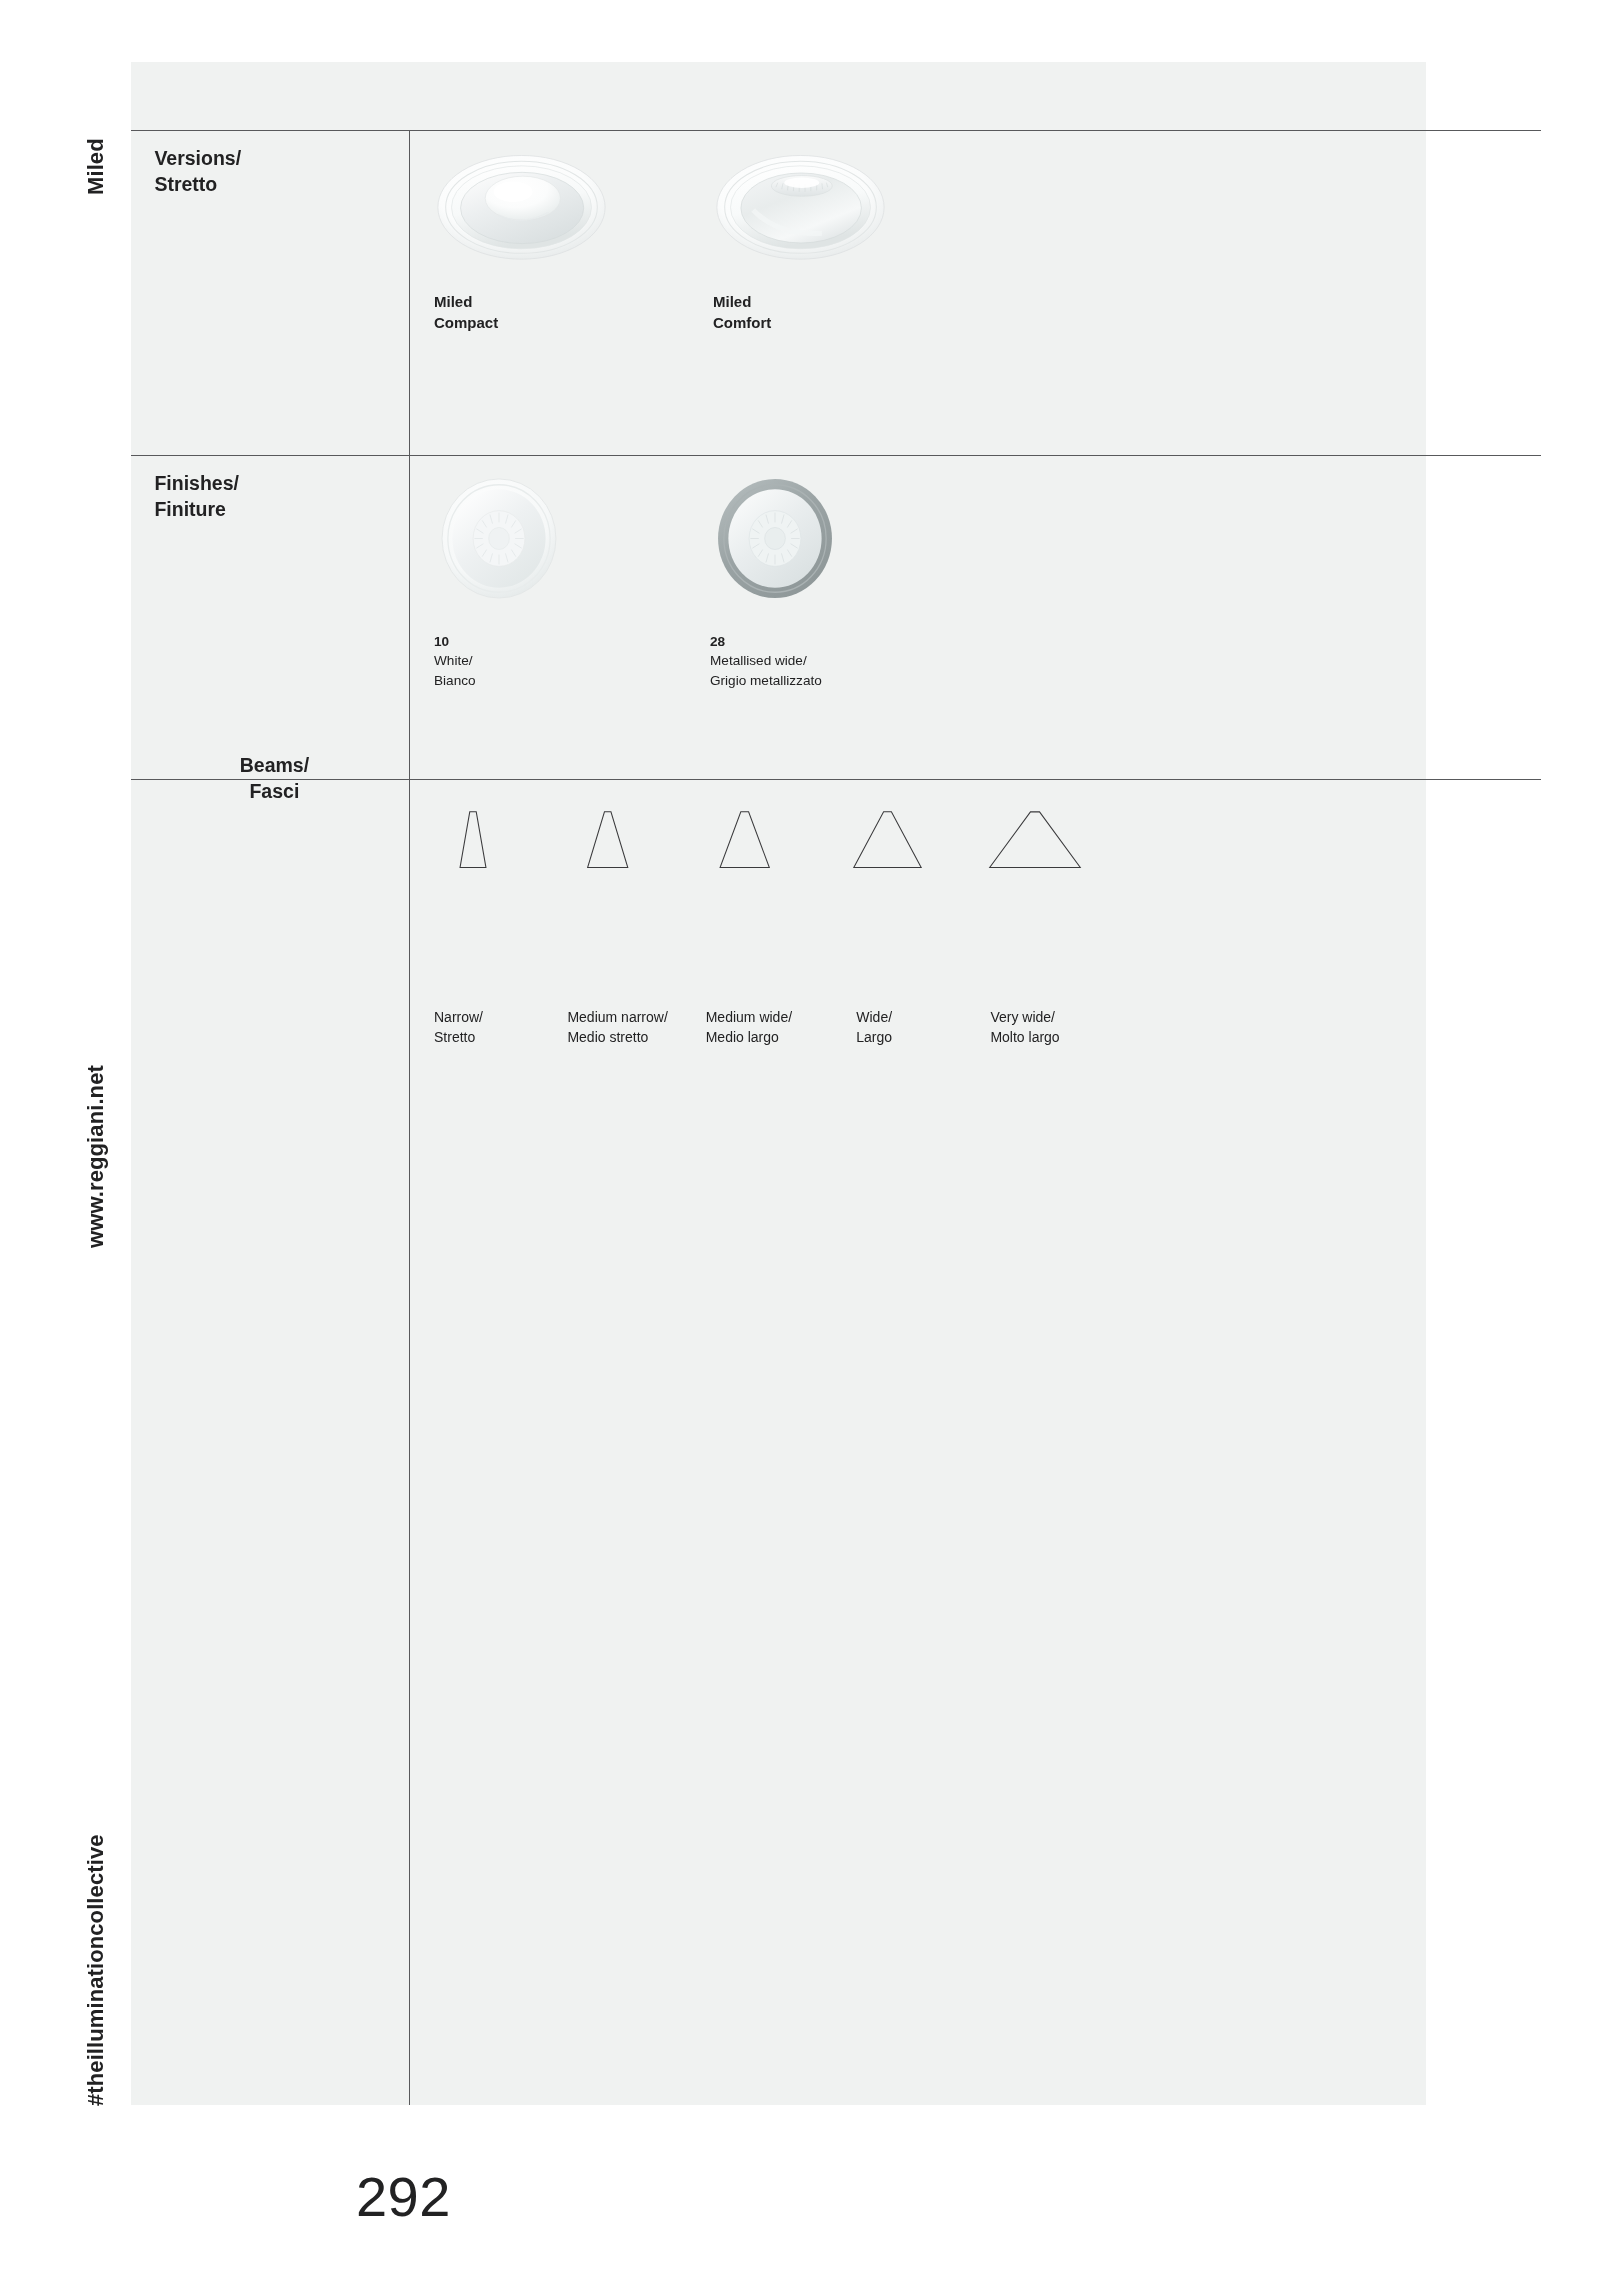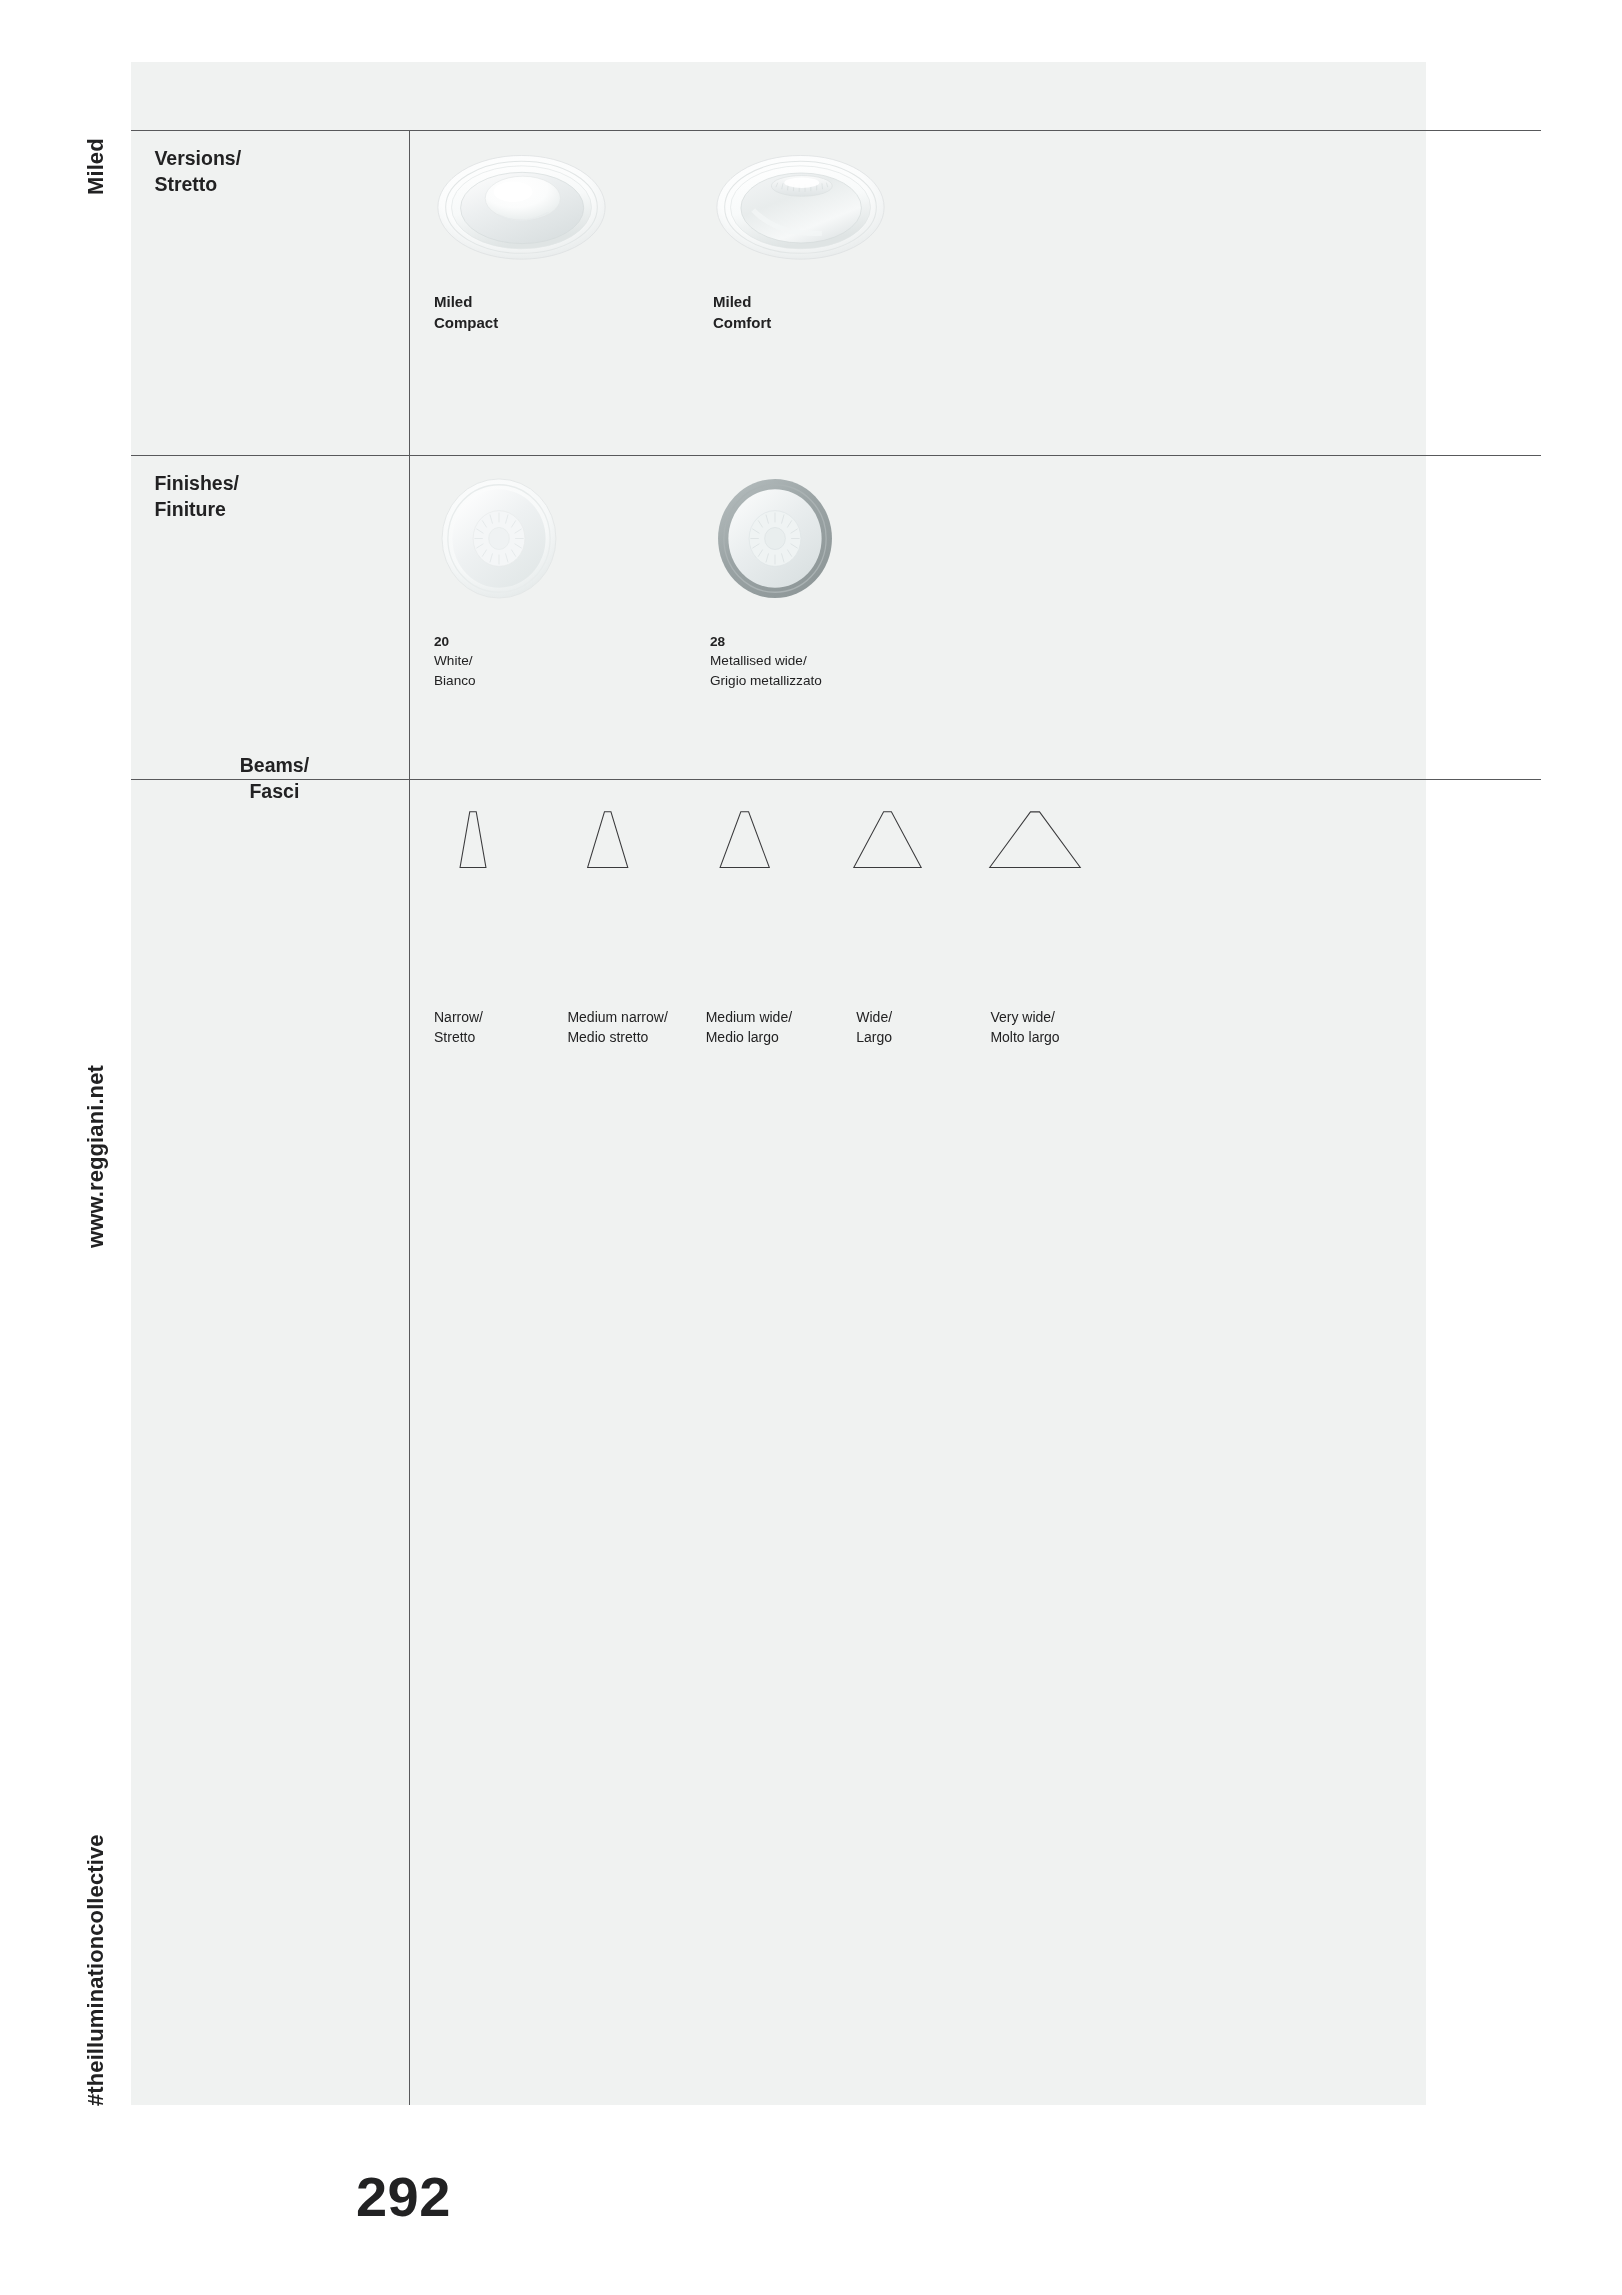--- a/index.html
+++ b/index.html
@@ -203,21 +203,21 @@
 
   
   .page-number {
     position: absolute;
     left: 0;
     top: 2164px;
     width: 1623px;
     text-align: center;
     color: #222223;
     font-size: 56px;
-    font-weight: bold;
+    font-weight: normal;
     letter-spacing: 0.6px;
   }
   .page-number-inner {
     display: inline-block;
     margin-left: -816px;
   }
 </style>
 </head>
 <body>
 
@@ -386,21 +386,21 @@
               <line x1="65" y1="110" x2="76" y2="103"></line>
               <line x1="62" y1="95" x2="75" y2="95"></line>
               <line x1="65" y1="80" x2="76" y2="87"></line>
               <line x1="74" y1="67" x2="81" y2="78"></line>
               <line x1="86" y1="58" x2="90" y2="72"></line>
             </g>
             <ellipse cx="100" cy="95" rx="16" ry="17" fill="#eff2f3" stroke="#e4e9e9" stroke-width="1"></ellipse>
           </svg>
         </div>
         <div class="finish-caption">
-          <span class="finish-code">20</span>
+          <span class="finish-code">10</span>
           <span class="ln">White/</span>
           <span class="ln">Bianco</span>
         </div>
       </div>
 
       <div class="finish-item f2">
         <div class="swatch-wrap">
           <svg width="130" height="123" viewBox="0 0 200 190" aria-hidden="true">
             <defs>
               <linearGradient id="swGreyRing" x1="0.15" y1="0" x2="0.85" y2="1">

